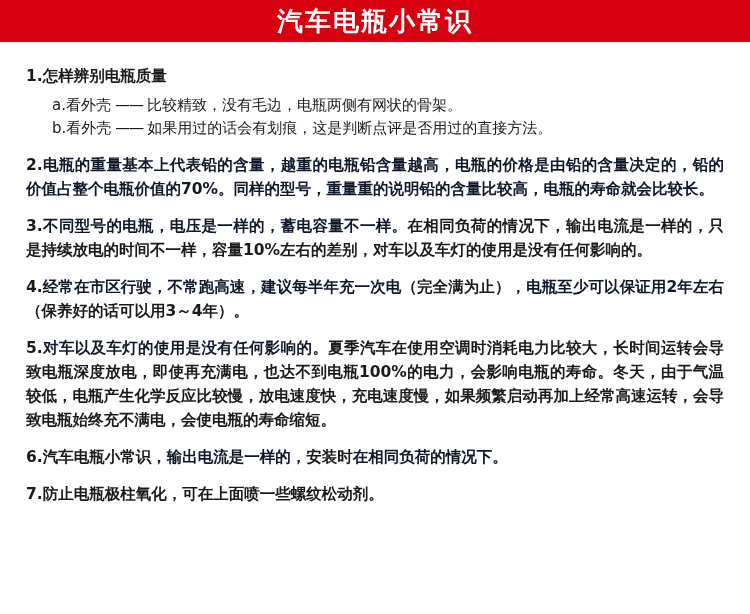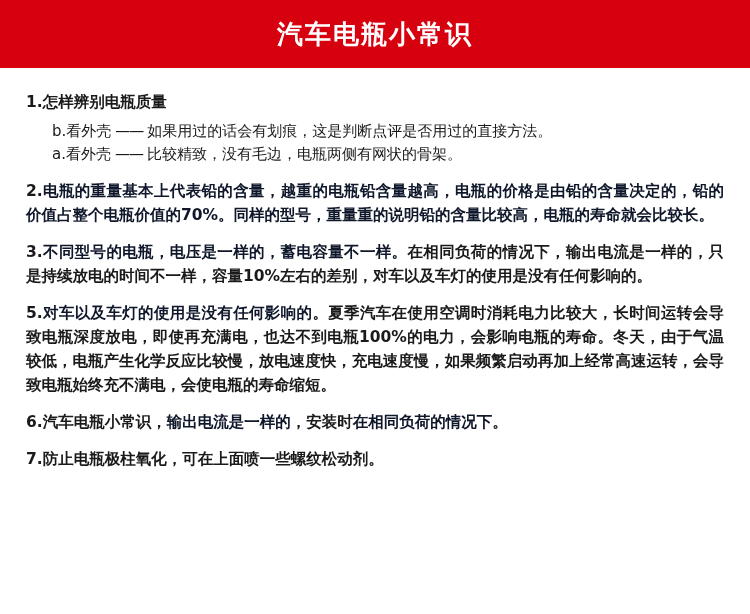--- a/index.html
+++ b/index.html
@@ -14,21 +14,21 @@
     overflow: hidden;
   }
   .page {
     position: relative;
     width: 750px;
     height: 614px;
     background: #ffffff;
   }
   .header-bar {
     width: 750px;
-    height: 68px;
+    height: 42px;
     background: #d7000f;
     display: flex;
     align-items: center;
     justify-content: center;
   }
   .header-title {
     color: #ffffff;
     font-size: 26px;
     font-weight: bold;
     letter-spacing: 2px;
@@ -83,35 +83,38 @@
     <div class="header-title">汽车电瓶小常识</div>
   </div>
 
   <div class="content">
 
     <div class="item item-1">
       <span class="num">1.</span><span class="blk">怎样辨别电瓶质量</span>
     </div>
     <ul class="sub-list">
       <li class="sub-item">
-        <span>b.看外壳</span><span class="dash">——</span><span>如果用过的话会有划痕，这是判断点评是否用过的直接方法。</span>
+        <span>a.看外壳</span><span class="dash">——</span><span>比较精致，没有毛边，电瓶两侧有网状的骨架。</span>
       </li>
       <li class="sub-item">
-        <span>a.看外壳</span><span class="dash">——</span><span>比较精致，没有毛边，电瓶两侧有网状的骨架。</span>
+        <span>b.看外壳</span><span class="dash">——</span><span>如果用过的话会有划痕，这是判断点评是否用过的直接方法。</span>
       </li>
     </ul>
 
     <div class="item">
       <span class="num">2.</span><span class="red">电瓶的重量基本上代表铅的含量，越重的电瓶铅含量越高，电瓶的价格是由铅的含量决定的，铅的价值占整个电瓶价值的70%。同样的型号，重量重的说明铅的含量比较高，电瓶的寿命就会比较长。</span>
     </div>
 
     <div class="item">
       <span class="num">3.</span><span class="red">不同型号的电瓶，电压是一样的，蓄电容量不一样。</span><span class="blk">在相同负荷的情况下，输出电流是一样的，只是持续放电的时间不一样，容量10%左右的差别，对车以及车灯的使用是没有任何影响的。</span>
     </div>
 
+    <div class="item">
+      <span class="num">4.</span><span class="red">经常在市区行驶，不常跑高速，建议每半年充一次电</span><span class="blk">（完全满为止），</span><span class="red">电瓶至少可以保证用2年左右</span><span class="blk">（保养好的话可以用3～4年）。</span>
+    </div>
 
     <div class="item">
       <span class="num">5.</span><span class="red">对车以及车灯的使用是没有任何影响的</span><span class="blk">。夏季汽车在使用空调时消耗电力比较大，长时间运转会导致电瓶深度放电，即使再充满电，也达不到电瓶100%的电力，会影响电瓶的寿命。冬天，由于气温较低，电瓶产生化学反应比较慢，放电速度快，充电速度慢，如果频繁启动再加上经常高速运转，会导致电瓶始终充不满电，会使电瓶的寿命缩短。</span>
     </div>
 
     <div class="item">
       <span class="num">6.</span><span class="blk">汽车电瓶小常识，</span><span class="red">输出电流是一样的</span><span class="blk">，安装时</span><span class="red">在相同负荷的情况下</span><span class="blk">。</span>
     </div>
 
     <div class="item item-7">

